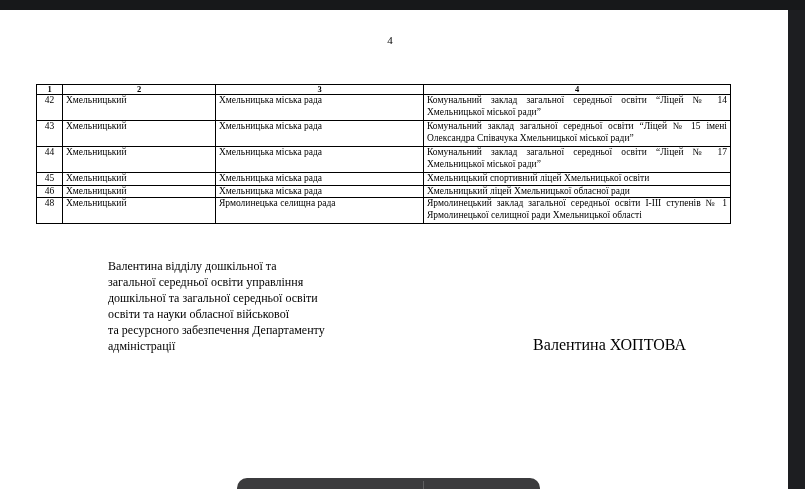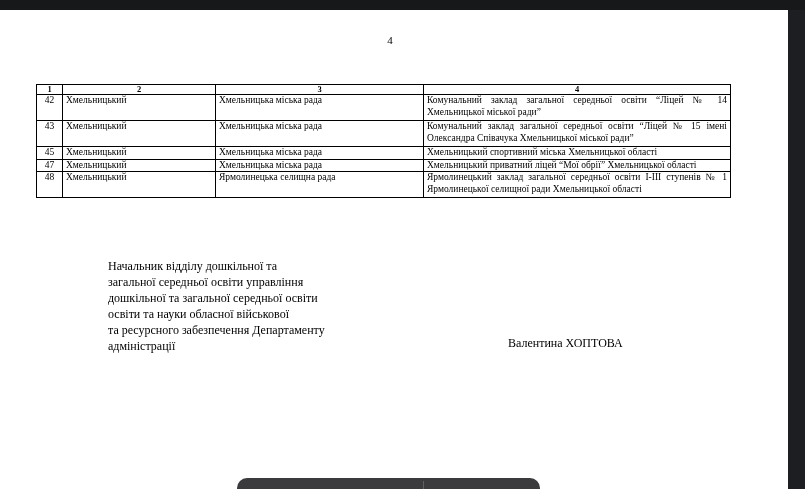--- a/index.html
+++ b/index.html
@@ -31,21 +31,21 @@
   col.c1{width:26px;}col.c2{width:153px;}col.c3{width:208px;}col.c4{width:307px;}
   tr.hdr td{height:9px;text-align:center;font-weight:bold;font-size:8.5px;line-height:9px;padding:0;}
   tr.tall td{height:25px;}
   tr.short td{height:11px;margin-top:36px;}
   td.num{text-align:center;padding:0 1px;}
   td.inst{text-align:justify;}
   .signature{
     position:absolute;left:108px;top:258px;width:260px;
     font-size:12px;line-height:16px;
   }
-  .sig-name{position:absolute;left:508px;top:336px;font-size:12px;font-family:Liberation Serif, serif;}
+  .sig-name{position:absolute;left:533px;top:336px;font-size:16px;font-family:Liberation Serif, serif;}
 </style>
 </head>
 <body>
 
 <div id="screen">
 
   <div class="page-number">4</div>
 
   <table class="doc">
     <colgroup>
@@ -66,43 +66,49 @@
       <td>Хмельницький</td>
       <td>Хмельницька міська рада</td>
       <td class="inst">Комунальний заклад загальної середньої освіти “Ліцей № 14 Хмельницької міської ради”</td>
     </tr>
     <tr class="tall">
       <td class="num">43</td>
       <td>Хмельницький</td>
       <td>Хмельницька міська рада</td>
       <td class="inst">Комунальний заклад загальної середньої освіти “Ліцей № 15 імені Олександра Співачука Хмельницької міської ради”</td>
     </tr>
+    <tr class="tall">
+      <td class="num">44</td>
+      <td>Хмельницький</td>
+      <td>Хмельницька міська рада</td>
+      <td class="inst">Комунальний заклад загальної середньої освіти “Ліцей № 17 Хмельницької міської ради”</td>
+    </tr>
     <tr class="short">
       <td class="num">45</td>
       <td>Хмельницький</td>
       <td>Хмельницька міська рада</td>
-      <td class="inst">Хмельницький спортивний міська Хмельницької області</td>
+      <td class="inst">Хмельницький спортивний ліцей Хмельницької освіти</td>
     </tr>
     <tr class="short">
-      <td class="num">47</td>
+      <td class="num">46</td>
       <td>Хмельницький</td>
       <td>Хмельницька міська рада</td>
-      <td class="inst">Хмельницький приватний ліцей “Мої обрії” Хмельницької області</td>
+      <td class="inst">Хмельницький ліцей Хмельницької обласної ради</td>
     </tr>
     <tr class="tall">
       <td class="num">48</td>
       <td>Хмельницький</td>
       <td>Ярмолинецька селищна рада</td>
       <td class="inst">Ярмолинецький заклад загальної середньої освіти І-ІІІ ступенів № 1 Ярмолинецької селищної ради Хмельницької області</td>
     </tr>
   </tbody>
     </table>
 
   <div class="signature">
-    <div>Начальник відділу дошкільної та</div>
+    <div>Валентина відділу дошкільної та</div>
     <div>загальної середньої освіти управління</div>
     <div>дошкільної та загальної середньої освіти</div>
     <div>освіти та науки обласної військової</div>
     <div>та ресурсного забезпечення Департаменту</div>
     <div>адміністрації</div>
   </div>
 
   <div class="sig-name">Валентина ХОПТОВА</div>
 
   <div class="top-bar"></div>

